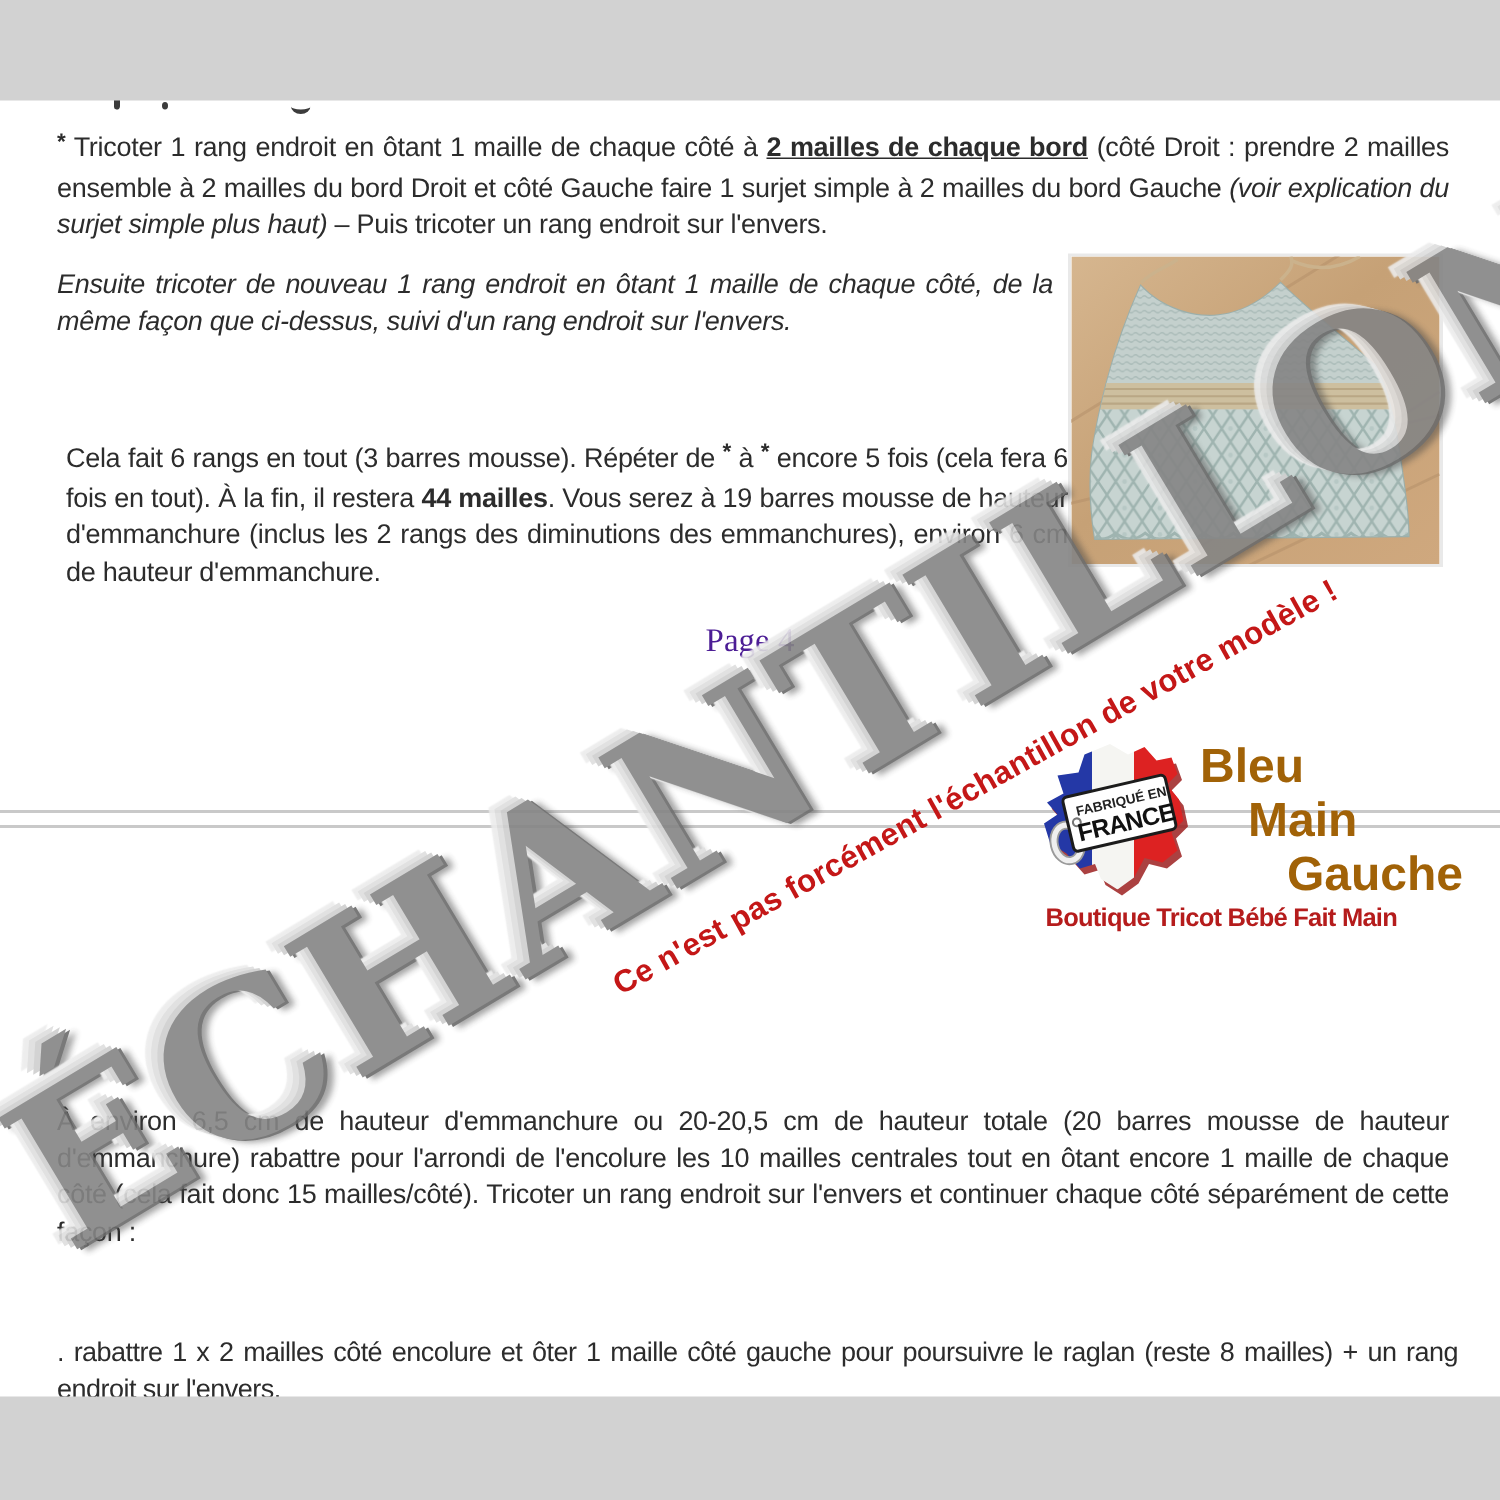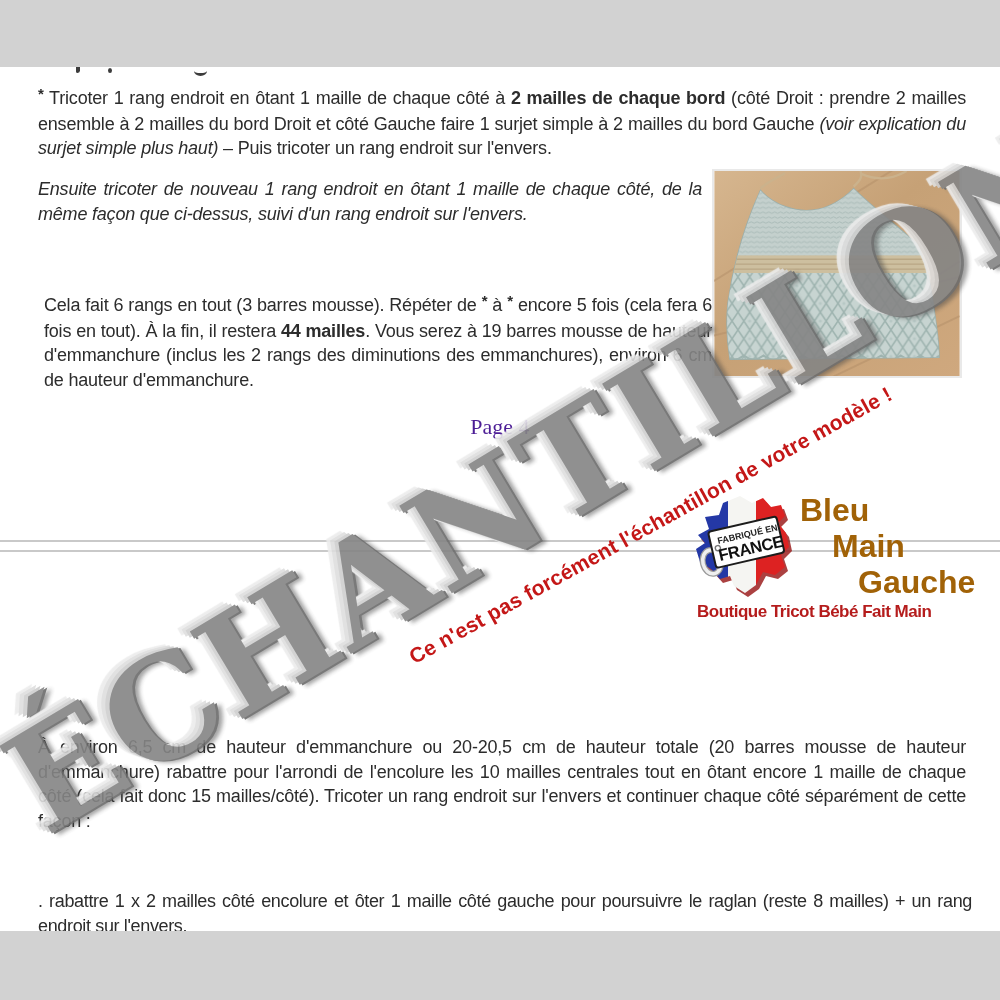--- a/index.html
+++ b/index.html
@@ -19,21 +19,21 @@
         text-align:justify;letter-spacing:-0.2px;z-index:10;}
   .p1{left:38px;top:86px;width:928px;}
   .p2{left:38px;top:177px;width:664px;font-style:italic;}
   .p3{left:38px;top:234px;width:668px;}
   .p4{left:44px;top:293px;width:668px;}
   .p5{left:38px;top:667px;width:928px;}
   .p6{left:38px;top:735px;width:928px;}
   .p7{left:38px;top:831px;width:934px;letter-spacing:-0.35px;}
   .p8{left:38px;top:889px;width:934px;letter-spacing:-0.35px;}
   .b{font-weight:bold;}
-  .bu{font-weight:bold;}
+  .bu{font-weight:bold;text-decoration:underline;}
   .it{font-style:italic;}
   .sup{position:relative;top:-5px;font-size:15px;}
   
   .page-label{position:absolute;left:0;top:414px;width:1000px;text-align:center;
               font-family:"Liberation Serif",serif;font-size:22px;color:#4c1d95;z-index:10;}
   
   .sep{position:absolute;left:0;width:1000px;height:2px;background:#c9c9c9;z-index:8;}
   .sep1{top:540px;} .sep2{top:550px;}
   
   .photo{position:absolute;left:712px;top:169px;width:250px;height:209px;z-index:10;

